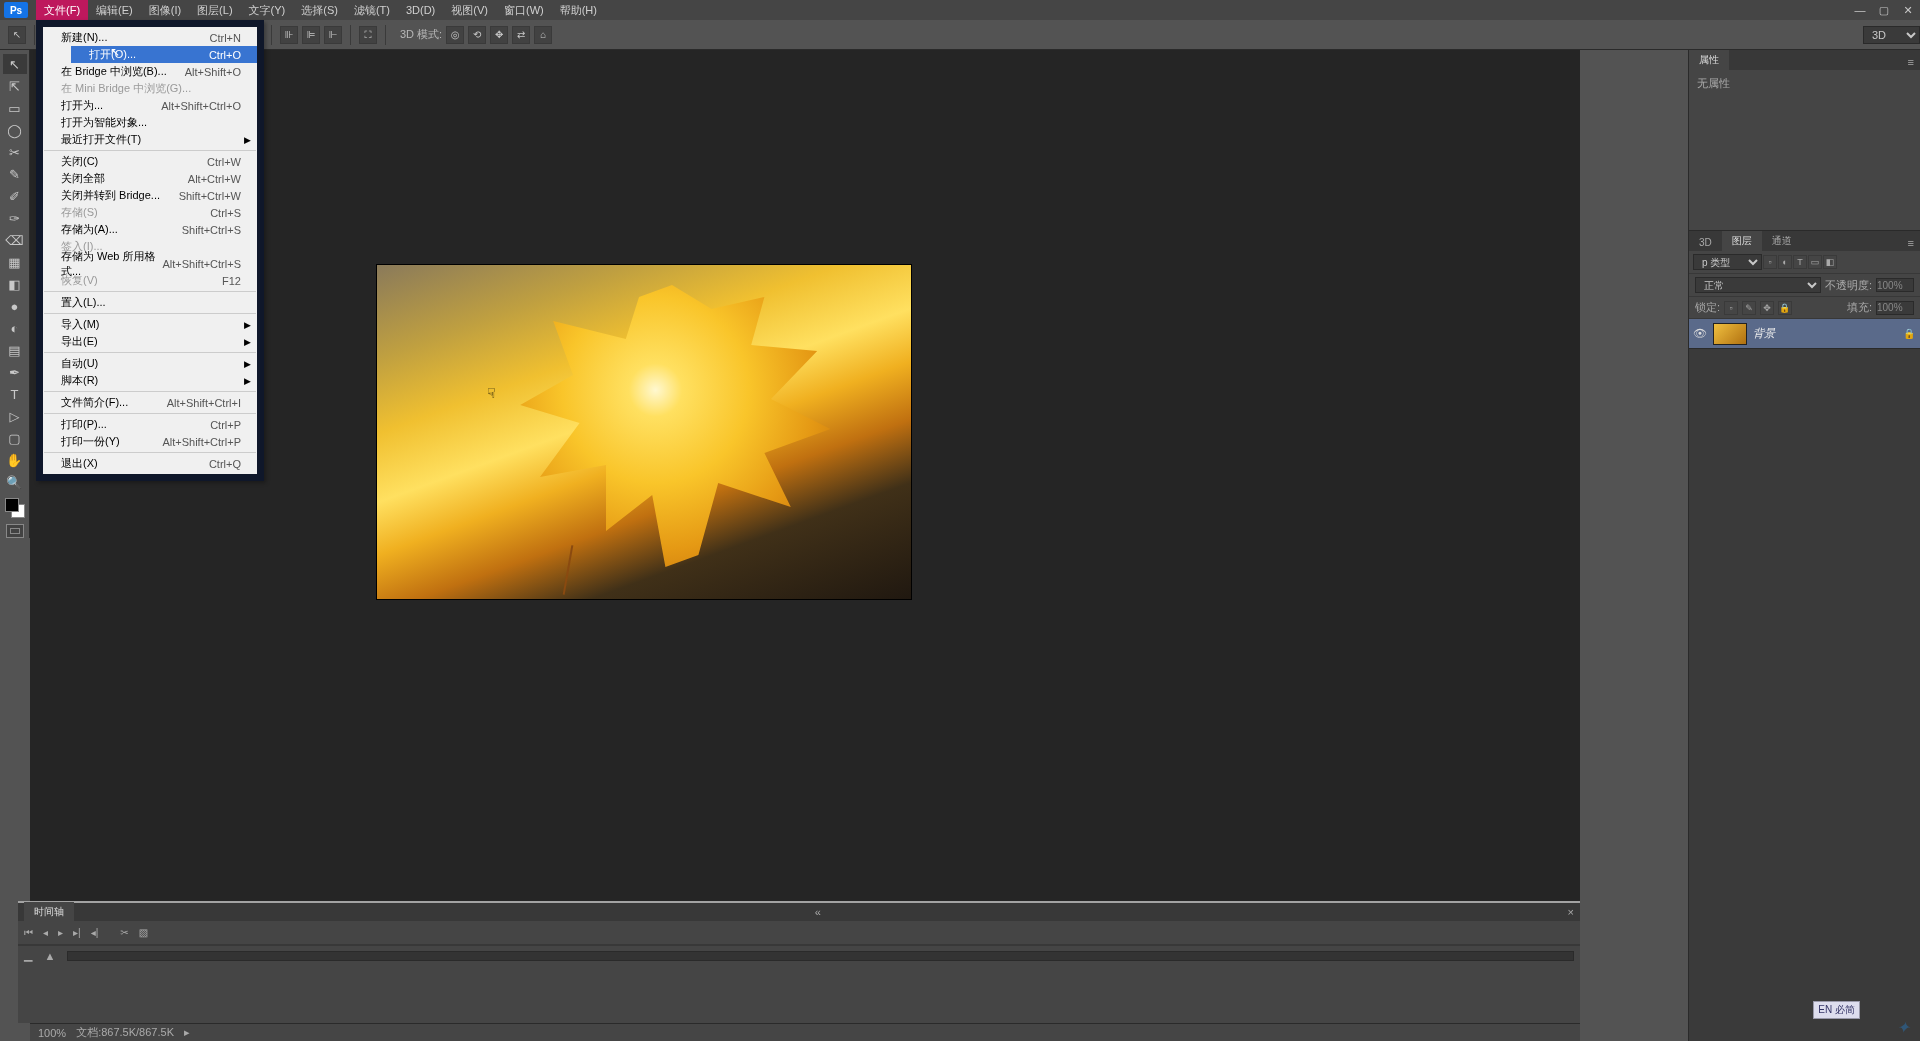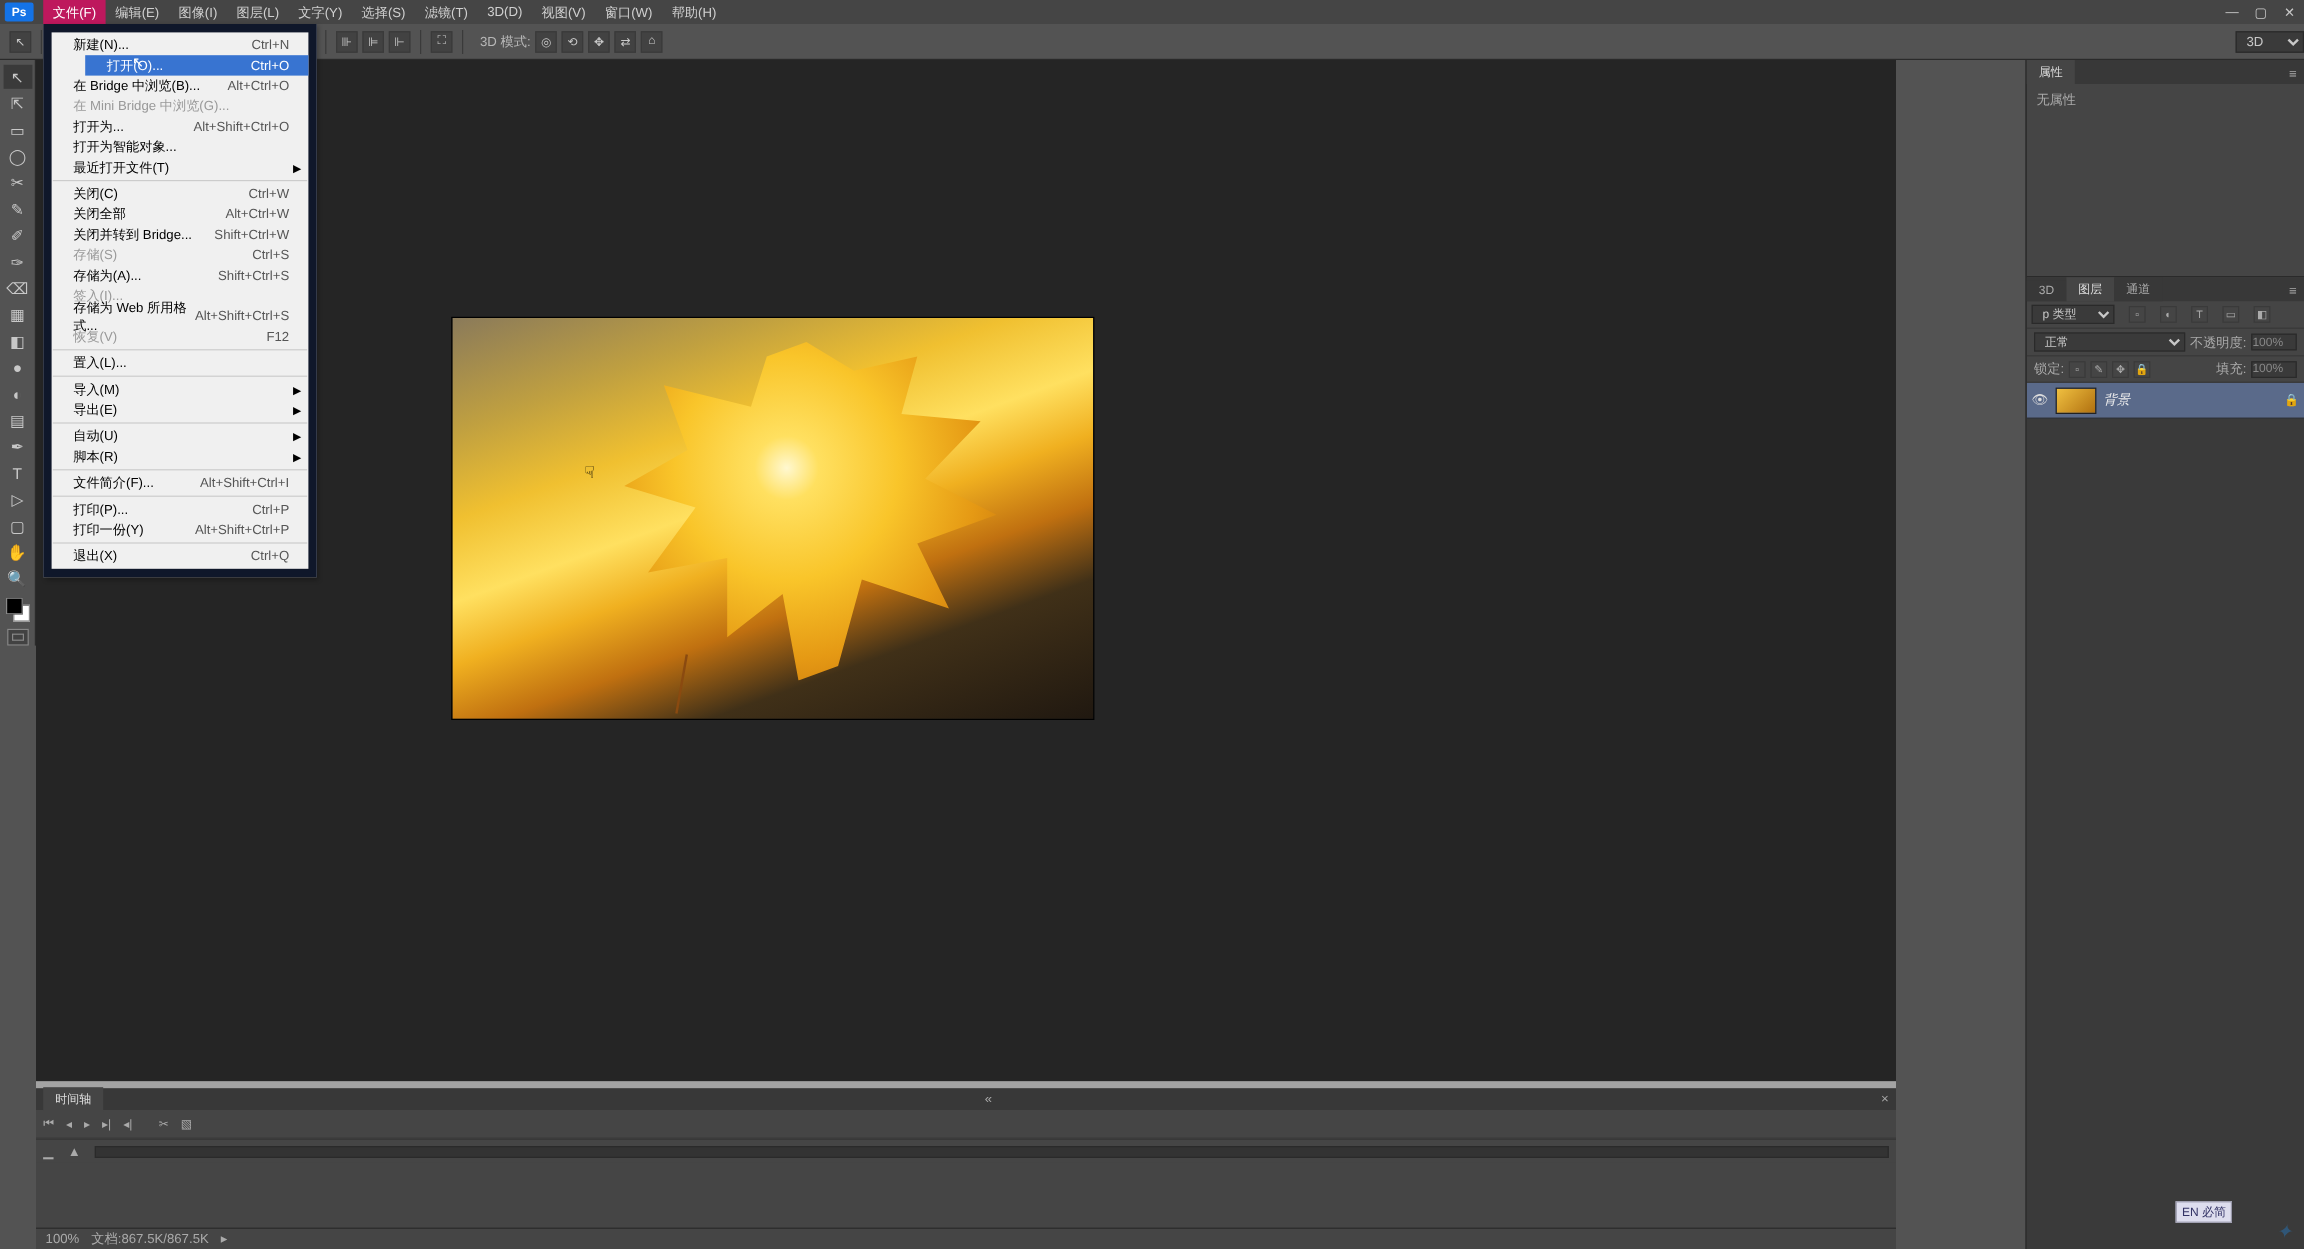--- a/index.html
+++ b/index.html
@@ -58,34 +58,34 @@
 
 .right-panels { position: absolute; right: 0; top: 50px; width: 232px; bottom: 0; background: #454545; border-left: 1px solid #2a2a2a; display: flex; flex-direction: column; }
 .panel-tabrow { display: flex; background: #383838; height: 20px; align-items: flex-end; }
 .panel-tab { padding: 3px 10px; color: #aaa; background: #383838; font-size: 10px; }
 .panel-tab.active { background: #454545; color: #ddd; }
 .panel-menu { margin-left: auto; padding: 2px 6px; color: #aaa; }
 .panel-body { flex: 0 0 auto; padding: 6px 8px; color: #aaa; }
 .prop-body { height: 160px; }
 
 .layers-panel { flex: 1; display: flex; flex-direction: column; border-top: 1px solid #2a2a2a; }
-.layers-toolbar { display: flex; align-items: center; padding: 3px 4px; gap: 12px; border-bottom: 1px solid #383838; }
+.layers-toolbar { display: flex; align-items: center; padding: 3px 4px; gap: 1px; border-bottom: 1px solid #383838; }
 .mini-select { background: #3a3a3a; border: 1px solid #2a2a2a; color: #c8c8c8; height: 16px; padding: 0 14px 0 4px; font-size: 10px; }
 .mini-icon { width: 14px; height: 14px; border: 1px solid #3a3a3a; display:flex; align-items:center; justify-content:center; font-size:9px; color:#aaa; }
 .layers-row2 { display: flex; align-items: center; padding: 3px 6px; gap: 4px; border-bottom: 1px solid #383838; font-size:10px; color:#aaa; }
 .layers-row2 input { width: 38px; background:#3a3a3a; border:1px solid #2a2a2a; color:#888; font-size:10px; height:14px; }
 .layer-list { flex: 1; background: #3a3a3a; overflow: auto; }
 .layer-item { display: flex; align-items: center; height: 30px; background: #5a6a8a; border-bottom: 1px solid #2a2a2a; padding: 0 4px; gap: 6px; }
 .eye { width: 14px; text-align: center; color: #ddd; }
 .layer-thumb { width: 34px; height: 22px; background: linear-gradient(135deg,#f0c040,#b07010); border: 1px solid #222; }
 .layer-name { color: #eee; font-style: italic; flex: 1; }
 .lock-ico { color: #ddd; font-size: 10px; }
 
 
-.timeline-wrap { position: absolute; left: 30px; right: 340px; bottom: 0; height: 140px; background: #454545; border-top: 6px solid #a3a3a3; display: flex; flex-direction: column; }
+.timeline-wrap { position: absolute; left: 18px; right: 340px; bottom: 0; height: 140px; background: #454545; border-top: 2px solid #a3a3a3; display: flex; flex-direction: column; }
 .timeline-tab { height: 18px; display: flex; align-items: center; padding-left: 6px; background: #383838; }
 .timeline-tab .panel-tab { background:#454545; }
 .timeline-controls { height: 24px; display: flex; align-items: center; padding: 0 6px; gap: 10px; border-bottom: 1px solid #383838; }
 .tc-btn { color: #aaa; cursor: pointer; font-size: 10px; }
 .timeline-body { flex: 1; background: #3a3a3a; position: relative; display:flex; align-items:center; justify-content:center; }
 .create-btn { background: #555; border: 1px solid #2a2a2a; color: #ddd; padding: 3px 10px; display: flex; align-items: center; gap: 6px; }
 .create-btn .dd { border:1px solid #2a2a2a; width:14px; height:14px; display:flex; align-items:center; justify-content:center; }
 .timeline-footer { height: 20px; display: flex; align-items: center; padding: 0 6px; gap: 12px; background: #454545; border-top: 1px solid #383838; font-size:10px; color:#aaa; }
 .timeline-scroll { flex:1; height:10px; background:#333; border:1px solid #2a2a2a; position:relative; }
 
@@ -124,21 +124,21 @@
     <div class="dd-item">
       <span class="dd-label">新建(N)...</span>
       <span class="dd-shortcut">Ctrl+N</span>
     </div>
     <div class="dd-item hover">
       <span class="dd-label">打开(O)...</span>
       <span class="dd-shortcut">Ctrl+O</span>
     </div>
     <div class="dd-item">
       <span class="dd-label">在 Bridge 中浏览(B)...</span>
-      <span class="dd-shortcut">Alt+Ctrl+O</span>
+      <span class="dd-shortcut">Alt+Shift+O</span>
     </div>
     <div class="dd-item disabled">
       <span class="dd-label">在 Mini Bridge 中浏览(G)...</span>
     </div>
     <div class="dd-item">
       <span class="dd-label">打开为...</span>
       <span class="dd-shortcut">Alt+Shift+Ctrl+O</span>
     </div>
     <div class="dd-item">
       <span class="dd-label">打开为智能对象...</span>

